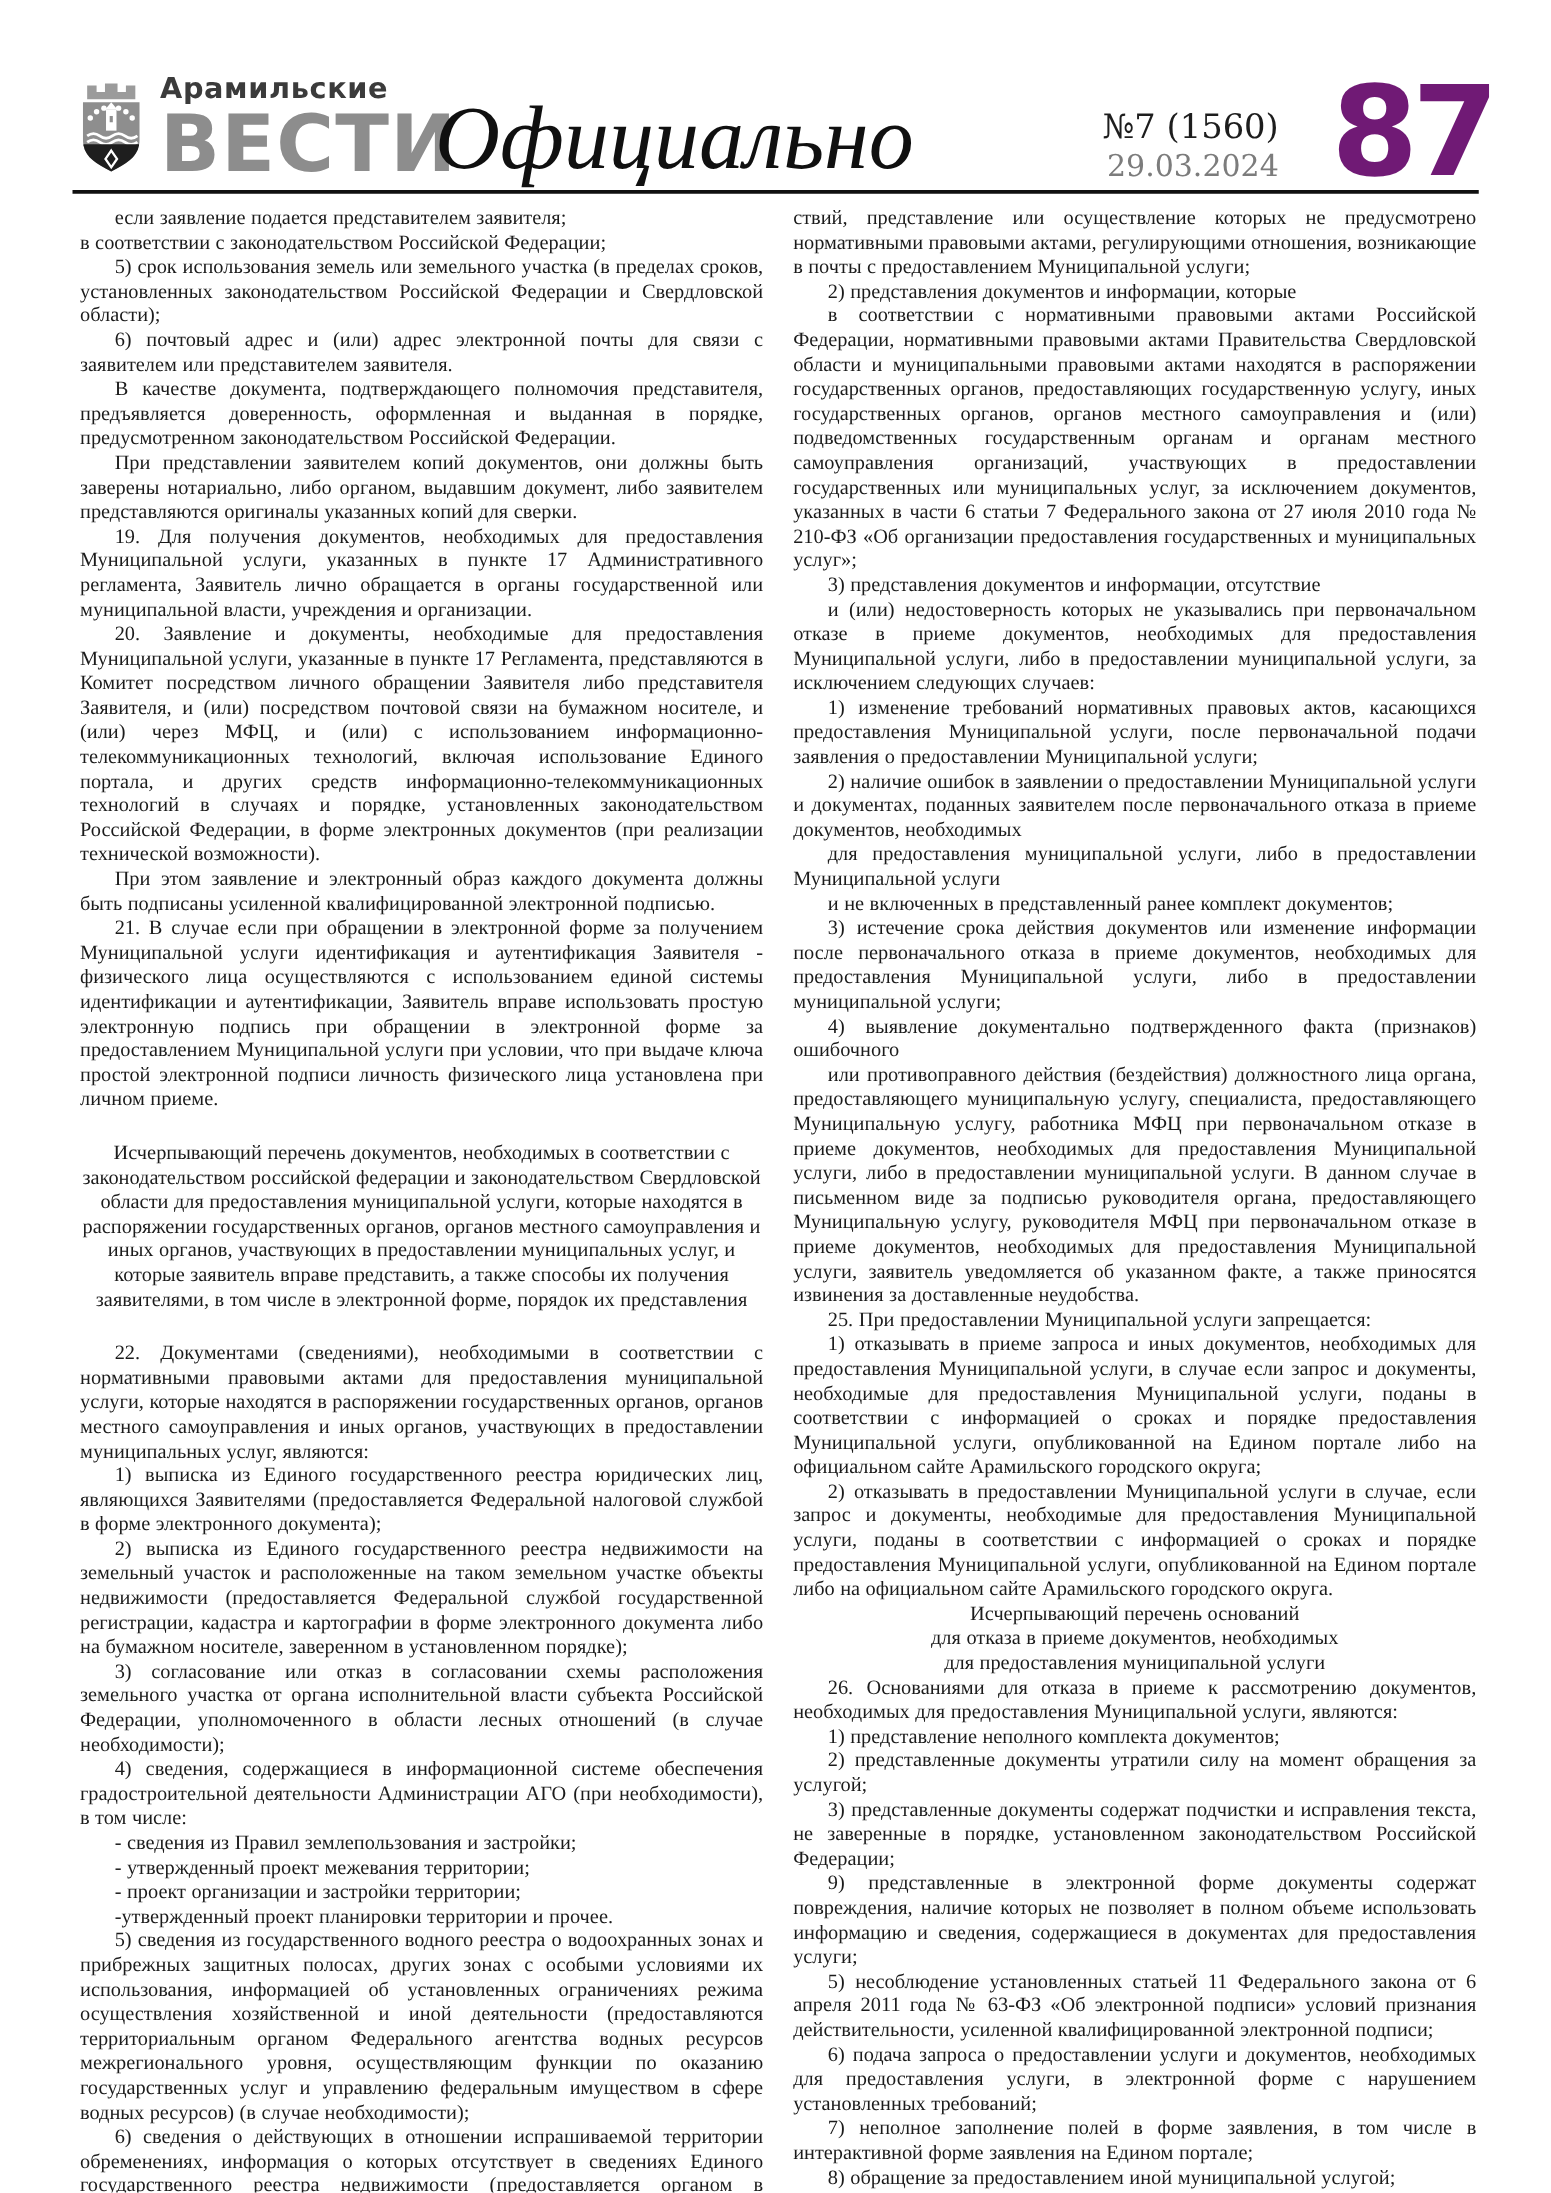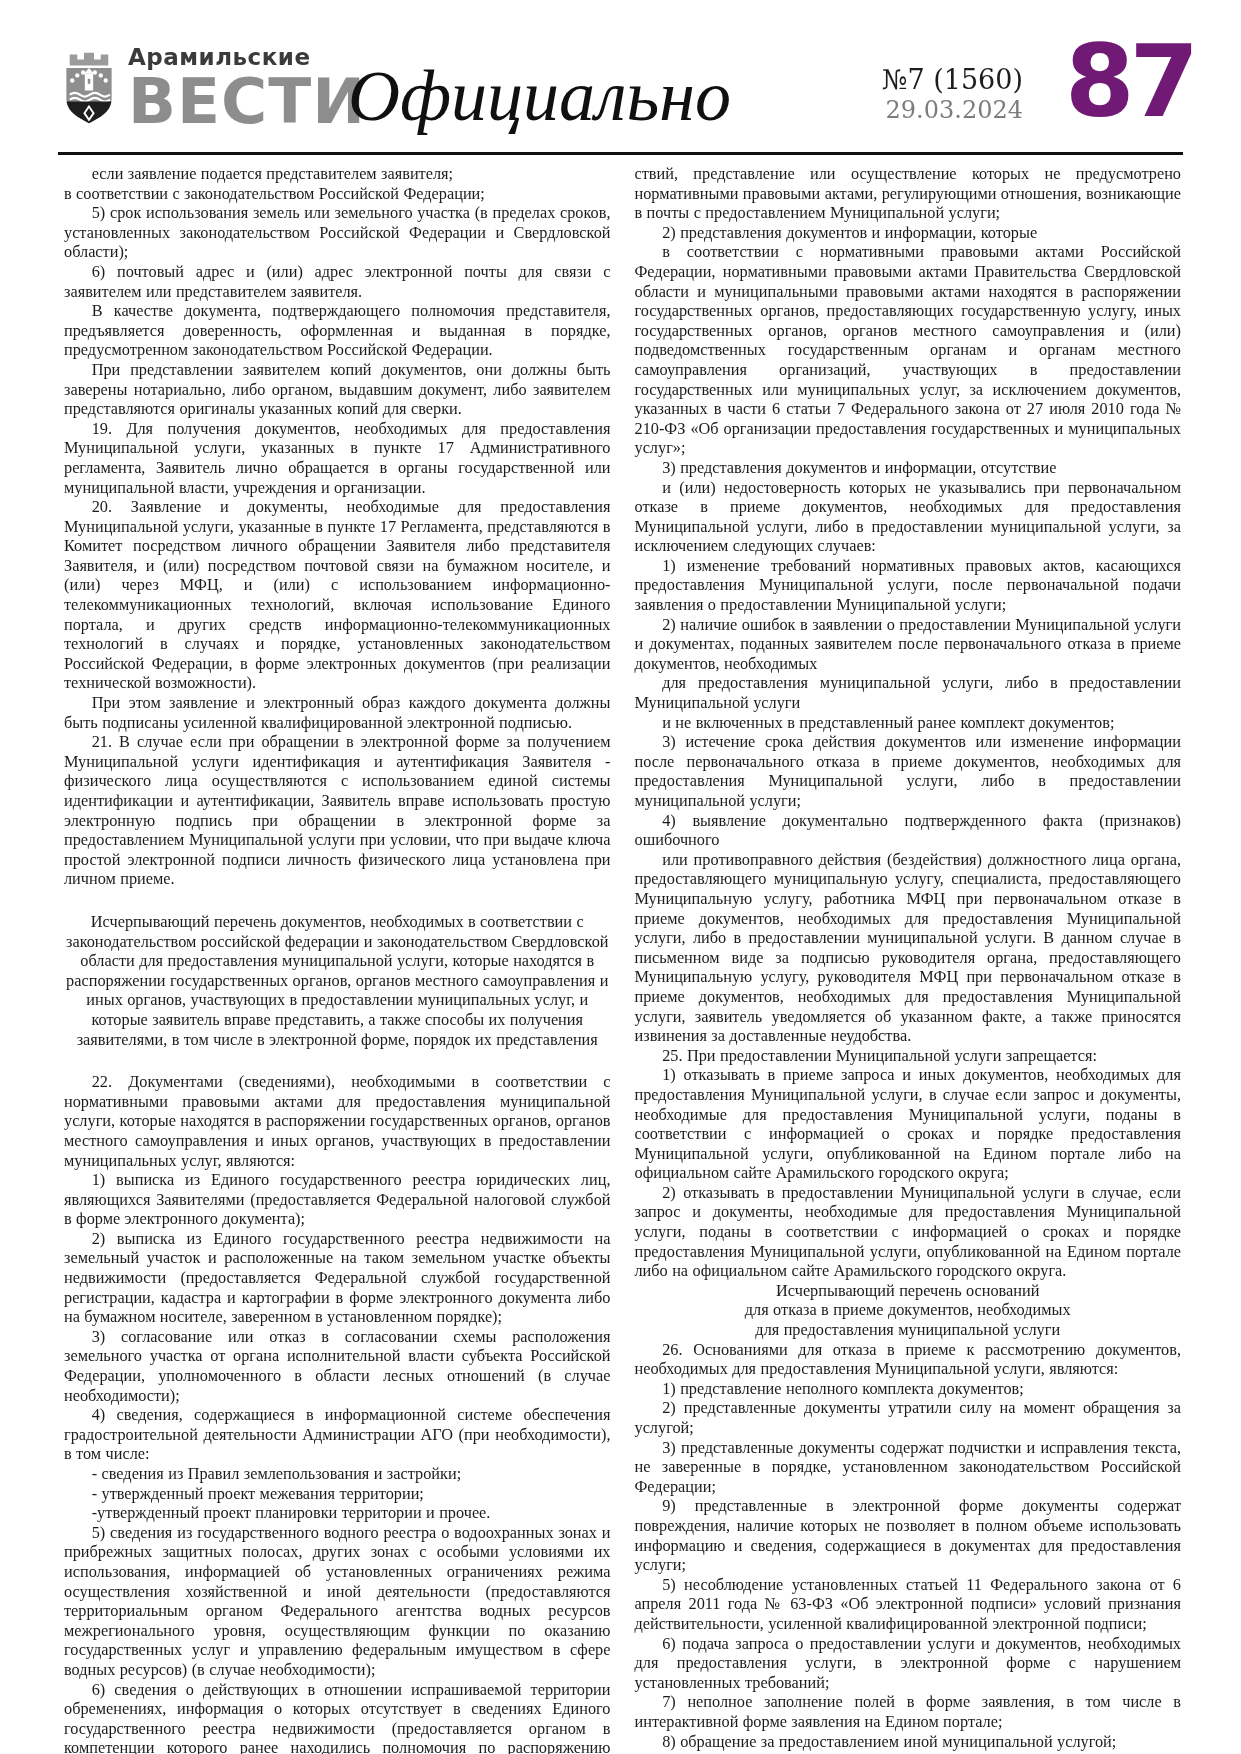--- a/index.html
+++ b/index.html
@@ -1,21 +1,21 @@
 <!DOCTYPE html>
 <html lang="ru"><head>
 <meta charset="utf-8">
 <style>
   html,body{margin:0;padding:0;}
   body{
     width:1241px;height:1754px;background:#ffffff;overflow:hidden;
     font-family:"Liberation Serif",serif;color:#1b1b1b;
   }
   
-  .masthead{display:flex;align-items:flex-start;padding:46px 58px 0 58px;height:100px;}
+  .masthead{display:flex;align-items:flex-end;padding:46px 58px 0 58px;height:100px;}
   .logo{display:flex;align-items:flex-start;width:262px;flex:0 0 auto;}
   .coa{flex:0 0 auto;margin-top:2px;}
   .brand{margin-left:8px;}
   .brand-top{font-family:"DejaVu Sans",sans-serif;font-weight:bold;font-size:23px;line-height:1;color:#3b3b3b;letter-spacing:.5px;}
   .brand-main{font-family:"DejaVu Sans",sans-serif;font-weight:bold;font-size:63px;line-height:.95;color:#8d8d8d;letter-spacing:1px;margin-top:3px;}
   .section-title{font-family:"Liberation Serif",serif;font-style:italic;font-size:72px;line-height:1;margin-left:28px;margin-top:14px;color:#101010;white-space:nowrap;}
   .issue-block{margin-left:auto;text-align:right;font-family:"DejaVu Serif",serif;margin-top:20px;white-space:nowrap;}
   .issue-number{font-size:27px;line-height:1.05;color:#1d1d1d;}
   .issue-date{font-size:24px;line-height:1.1;color:#7c7c7c;margin-top:3px;}
   .page-number{flex:0 0 auto;width:118px;text-align:right;font-family:"DejaVu Sans",sans-serif;font-weight:900;font-size:100px;line-height:.8;letter-spacing:-5px;color:#701a75;margin-left:42px;margin-top:-4px;}
@@ -89,20 +89,21 @@
       <p class="para p">При этом заявление и электронный образ каждого документа должны быть подписаны усиленной квалифицированной электронной подписью.</p>
       <p class="para p">21. В случае если при обращении в электронной форме за получением Муниципальной услуги идентификация и аутентификация Заявителя - физического лица осуществляются с использованием единой системы идентификации и аутентификации, Заявитель вправе использовать простую электронную подпись при обращении в электронной форме за предоставлением Муниципальной услуги при условии, что при выдаче ключа простой электронной подписи личность физического лица установлена при личном приеме.</p>
       <p class="para cm">Исчерпывающий перечень документов, необходимых в соответствии с законодательством российской федерации и законодательством Свердловской области для предоставления муниципальной услуги, которые находятся в распоряжении государственных органов, органов местного самоуправления и иных органов, участвующих в предоставлении муниципальных услуг, и которые заявитель вправе представить, а также способы их получения заявителями, в том числе в электронной форме,  порядок их представления</p>
       <p class="para p">22. Документами (сведениями), необходимыми в соответствии с нормативными правовыми актами для предоставления муниципальной услуги, которые находятся в распоряжении государственных органов, органов местного самоуправления и иных органов, участвующих в предоставлении муниципальных услуг, являются:</p>
       <p class="para p">1) выписка из Единого государственного реестра юридических лиц, являющихся Заявителями (предоставляется Федеральной налоговой службой в форме электронного документа);</p>
       <p class="para p">2) выписка из Единого государственного реестра недвижимости на земельный участок и расположенные на таком земельном участке объекты недвижимости (предоставляется Федеральной службой государственной регистрации, кадастра и картографии в форме электронного документа либо на бумажном носителе, заверенном в установленном порядке);</p>
       <p class="para p">3) согласование или отказ в согласовании схемы расположения земельного участка от органа исполнительной власти субъекта Российской Федерации, уполномоченного в области лесных отношений (в случае необходимости);</p>
       <p class="para p">4) сведения, содержащиеся в информационной системе обеспечения градостроительной деятельности Администрации АГО (при необходимости), в том числе:</p>
       <p class="para p">- сведения из Правил землепользования и застройки;</p>
       <p class="para p">- утвержденный проект межевания территории;</p>
+      <p class="para p">- проект организации и застройки территории;</p>
       <p class="para p">-утвержденный проект планировки территории и прочее.</p>
       <p class="para p">5) сведения из государственного водного реестра о водоохранных зонах и прибрежных защитных полосах, других зонах с особыми условиями их использования, информацией об установленных ограничениях режима осуществления хозяйственной и иной деятельности (предоставляются территориальным органом Федерального агентства водных ресурсов межрегионального уровня, осуществляющим функции по оказанию государственных услуг и управлению федеральным имуществом в сфере водных ресурсов) (в случае необходимости);</p>
       <p class="para p">6) сведения о действующих в отношении испрашиваемой территории обременениях, информация о которых отсутствует в сведениях Единого государственного реестра недвижимости (предоставляется органом в компетенции которого ранее находились полномочия по распоряжению испрашиваемой территорией) (в случае необходимости Заявитель вправе представить документы, содержащие сведения, указанные в части первой настоящего пункта, по собственной инициативе.</p>
     </section>
   <section class="col">
       <p class="para n">ствий, представление или осуществление которых не предусмотрено нормативными правовыми актами, регулирующими отношения, возникающие в почты с предоставлением Муниципальной услуги;</p>
       <p class="para p">2) представления документов и информации, которые</p>
       <p class="para p">в соответствии с нормативными правовыми актами Российской Федерации, нормативными правовыми актами Правительства Свердловской области и муниципальными правовыми актами находятся в распоряжении государственных органов, предоставляющих государственную услугу, иных государственных органов, органов местного самоуправления и (или) подведомственных государственным органам и органам местного самоуправления организаций, участвующих в предоставлении государственных или муниципальных услуг, за исключением документов, указанных в части 6 статьи 7 Федерального закона от 27 июля 2010 года № 210-ФЗ «Об организации предоставления государственных и муниципальных услуг»;</p>
       <p class="para p">3) представления документов и информации, отсутствие</p>
       <p class="para p">и (или) недостоверность которых не указывались при первоначальном отказе в приеме документов, необходимых для предоставления Муниципальной услуги, либо в предоставлении муниципальной услуги, за исключением следующих случаев:</p>

